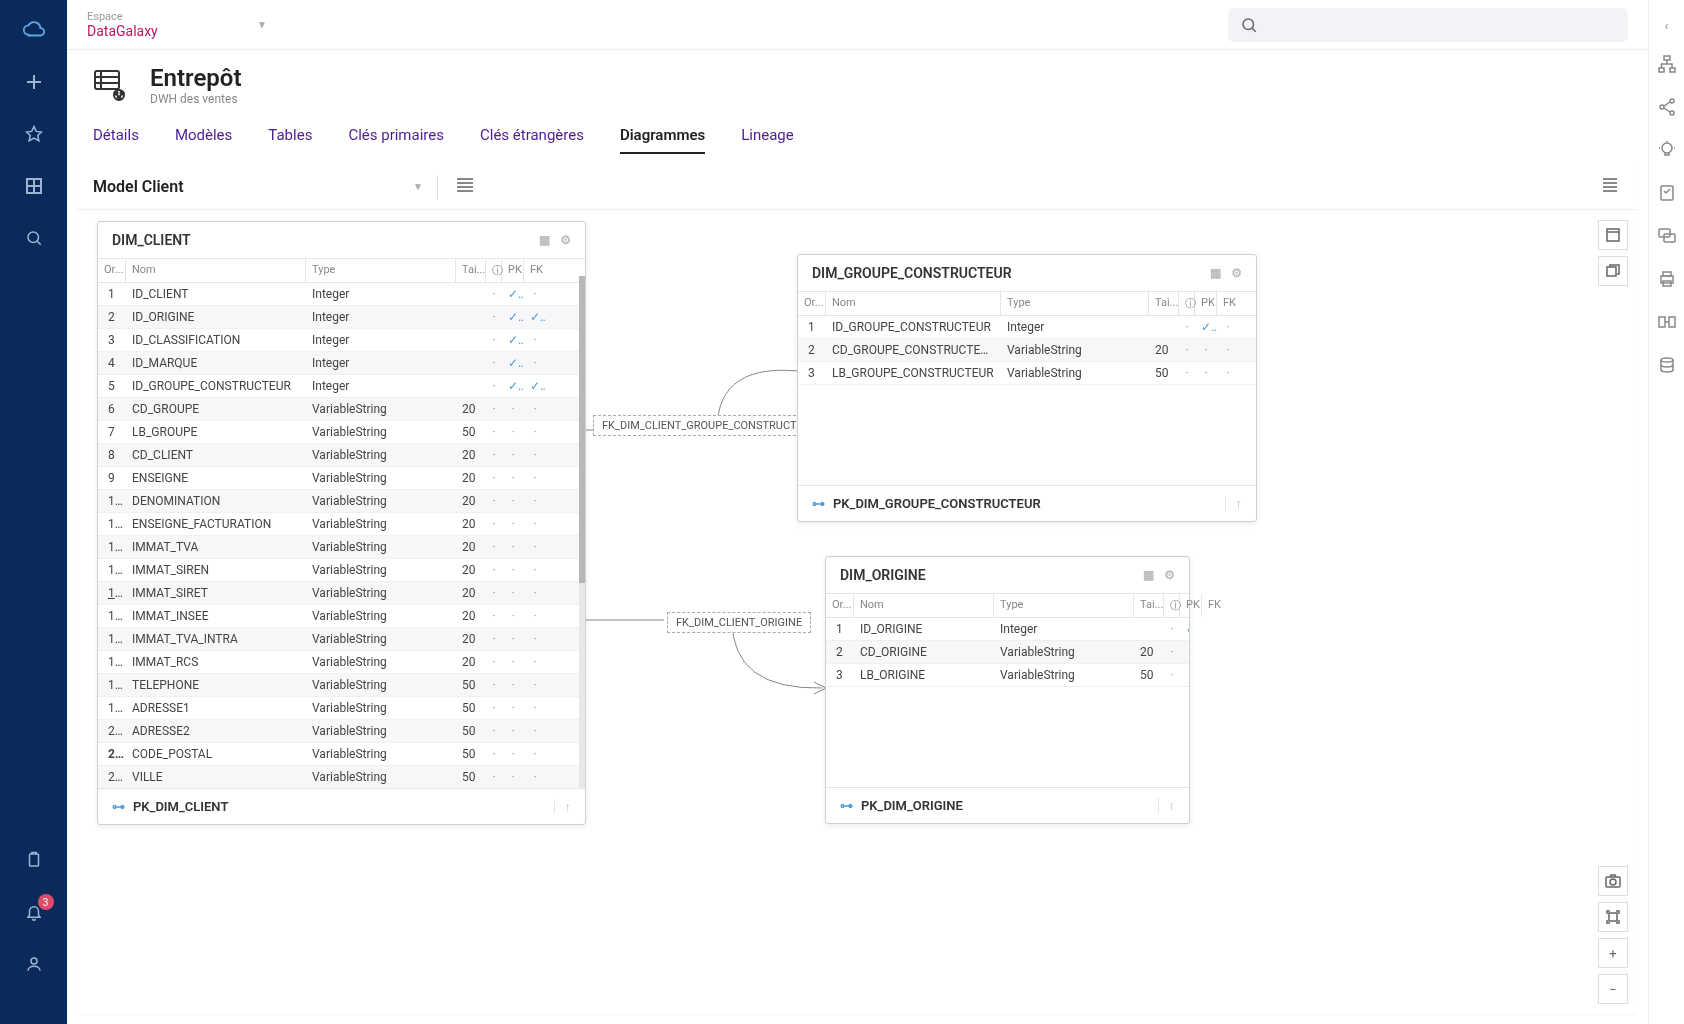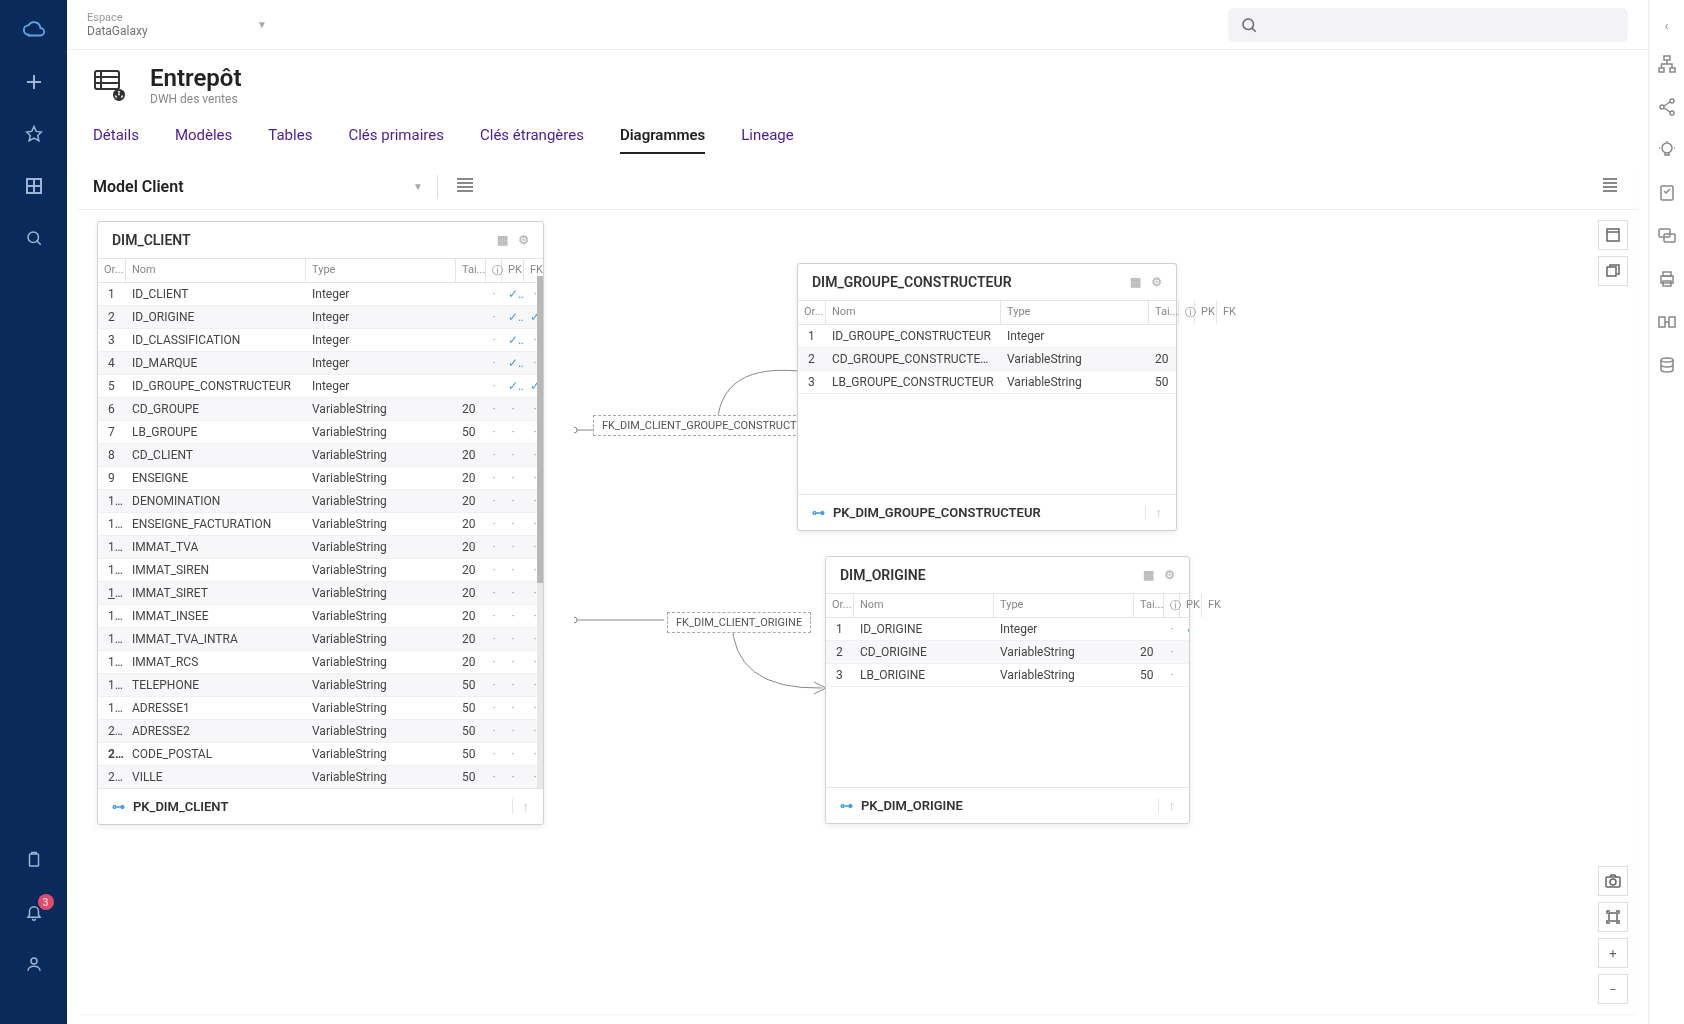--- a/index.html
+++ b/index.html
@@ -8,21 +8,21 @@
 .sidebar-left{width:67px;background:#0a2a5c;display:flex;flex-direction:column;align-items:center;padding-top:18px;gap:28px}
 .sidebar-left .ico{width:24px;height:24px;color:#9db4d4;cursor:pointer;display:flex;align-items:center;justify-content:center}
 .sidebar-left .logo{color:#5fa8e0;font-size:22px}
 .sidebar-left .spacer{flex:1}
 .badge-wrap{position:relative}
 .badge{position:absolute;top:-6px;right:-8px;background:#e04b6a;color:#fff;border-radius:50%;width:16px;height:16px;font-size:10px;display:flex;align-items:center;justify-content:center}
 .main{flex:1;display:flex;flex-direction:column;background:#fff}
 .topbar{height:50px;display:flex;align-items:center;padding:0 20px;border-bottom:1px solid #eee}
 .space-sel{display:flex;flex-direction:column;line-height:1.2;min-width:150px}
 .space-sel .lbl{font-size:11px;color:#999}
-.space-sel .val{font-size:12px;color:#737373}
+.space-sel .val{font-size:14px;color:#be185d}
 .space-sel-wrap{display:flex;align-items:center;gap:20px}
 .chev{color:#aaa;font-size:10px}
 .topbar .spacer{flex:1}
 .search-box{background:#f3f2f7;border-radius:6px;width:400px;height:34px;display:flex;align-items:center;padding:0 12px}
 .search-box svg{color:#666}
 .header{padding:14px 24px 0;background:#fff}
 .header-row{display:flex;align-items:center;gap:23px}
 .header-icon{width:36px;height:36px;background:#fff}
 .title{font-size:24px;font-weight:600;color:#222}
 .subtitle{font-size:12px;color:#888}
@@ -195,21 +195,21 @@
           </svg>
         <svg class="connector" style="left:497px;top:400px;width:320px;height:20px">
             <line x1="0" y1="10" x2="90" y2="10" stroke="#888" stroke-width="1"></line>
             <circle cx="0" cy="10" r="3" fill="#fff" stroke="#888"></circle>
           </svg>
         <svg class="connector" style="left:655px;top:410px;width:100px;height:80px">
             <path d="M0 0 Q0 70 90 68" fill="none" stroke="#888" stroke-width="1"></path>
             <path d="M82 62 L94 68 L82 74" fill="none" stroke="#888"></path>
           </svg>
 
-        <div class="entity" id="ent-client" style="left:20px;top:11px;width:447px">
+        <div class="entity" id="ent-client" style="left:20px;top:11px;width:489px">
           <div class="entity-head">
             <span>DIM_CLIENT</span>
             <span class="icons">
                 <span>▦</span>
                 <span>⚙</span>
               </span>
           </div>
           <div class="entity-cols cols-a">
             <div>Or...</div>
               <div>Nom</div>
@@ -426,21 +426,21 @@
             <span class="key-ico">⊶</span>
             <span>PK_DIM_CLIENT</span>
             <span class="spacer"></span>
             <span class="arrow" style="border-left:1px solid #e5e5e5;padding-left:10px">↑</span>
           </div>
         </div>
 
         <div class="fk-label" style="left:516px;top:205px">FK_DIM_CLIENT_GROUPE_CONSTRUCTEUR</div>
         <div class="fk-label" style="left:590px;top:402px">FK_DIM_CLIENT_ORIGINE</div>
 
-        <div class="entity" id="ent-groupe" style="left:720px;top:53px;width:380px">
+        <div class="entity" id="ent-groupe" style="left:720px;top:44px;width:460px">
           <div class="entity-head">
             <span>DIM_GROUPE_CONSTRUCTEUR</span>
             <span class="icons">
                 <span>▦</span>
                 <span>⚙</span>
               </span>
           </div>
           <div class="entity-cols cols-b">
             <div>Or...</div>
               <div>Nom</div>

